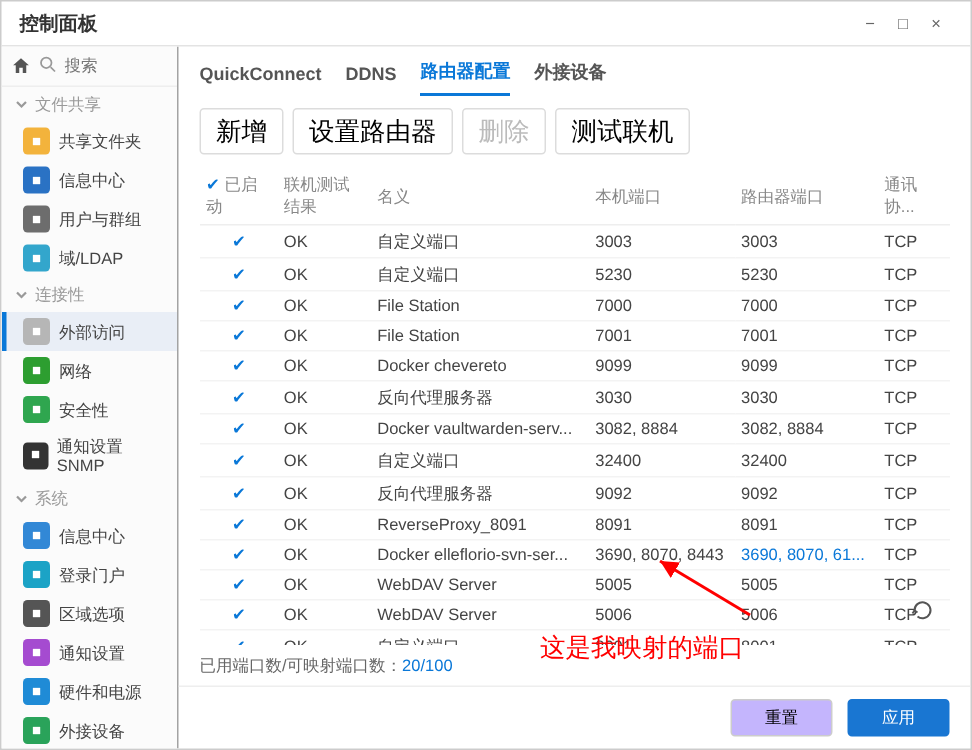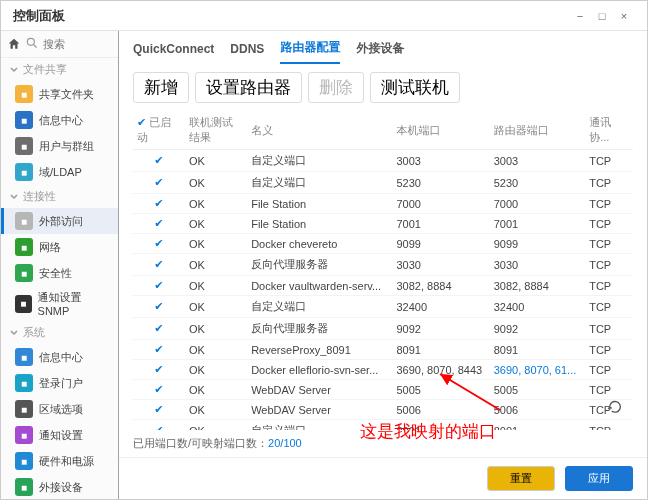--- a/index.html
+++ b/index.html
@@ -31,21 +31,21 @@
 .tbtn.disabled { color:#bbb; cursor:default;}
 .tablewrap { flex:1; overflow:auto; padding:0 14px;}
 table { width:100%; border-collapse:collapse; font-size:11px;}
 th { text-align:left; color:#888; font-weight:500; border-bottom:1px solid #eee; padding:4px 4px;}
 td { padding:3px 4px; border-bottom:1px solid #f3f3f3; color:#444; white-space:nowrap; overflow:hidden; text-overflow:ellipsis;}
 .check { color:#0a78d8; }
 .link { color:#0a78d8; }
 .portsum { padding:6px 14px; font-size:11px; color:#666;}
 .portsum .num { color:#0a78d8;margin-top:48px;}
 .footer { display:flex; justify-content:flex-end; gap:10px; padding:8px 14px; border-top:1px solid #eee; position:relative;}
-.fbtn { padding:4px 22px; border:1px solid #ccc; background:#eab308; border-radius:3px; font-size:11px; cursor:pointer;}
+.fbtn { padding:4px 22px; border:1px solid #ccc; background:#c4b5fd; border-radius:3px; font-size:11px; cursor:pointer;}
 .fbtn.primary { background:#1976d2; border-color:#1976d2; color:#fff;}
 .annot { position:absolute; left:360px; top:392px; color:#f00; font-size:17px; display:flex; flex-direction:column; align-items:center;}
 .annot-text { color:#f00; font-weight:500;}
 .refresh { position:absolute; right:24px; bottom:84px; width:16px; height:16px; color:#555; cursor:pointer;}
 .arrow { position:absolute; }
 
 .navlist::-webkit-scrollbar,.tablewrap::-webkit-scrollbar{width:6px;height:6px;}
 .navlist::-webkit-scrollbar-thumb,.tablewrap::-webkit-scrollbar-thumb{background:#ccc;border-radius:3px;}
 
 col.c-en { width:50px;} col.c-st { width:60px;} col.c-nm { width:140px;} col.c-lp { width:92px;} col.c-rp { width:92px;} col.c-pr { width:46px;}

